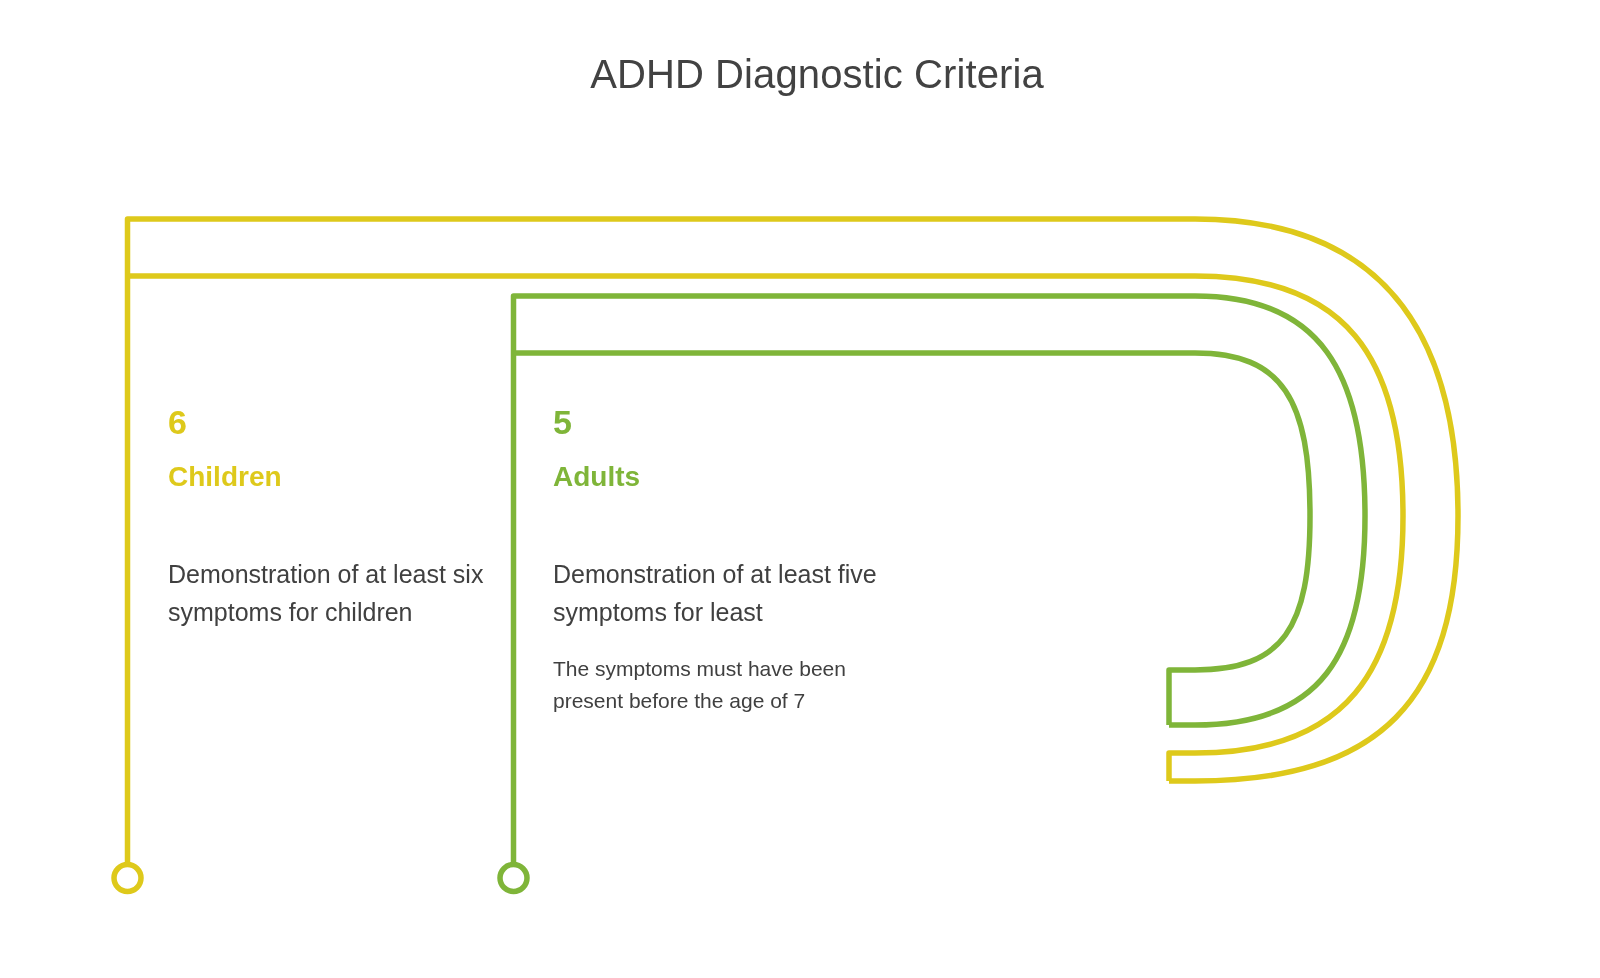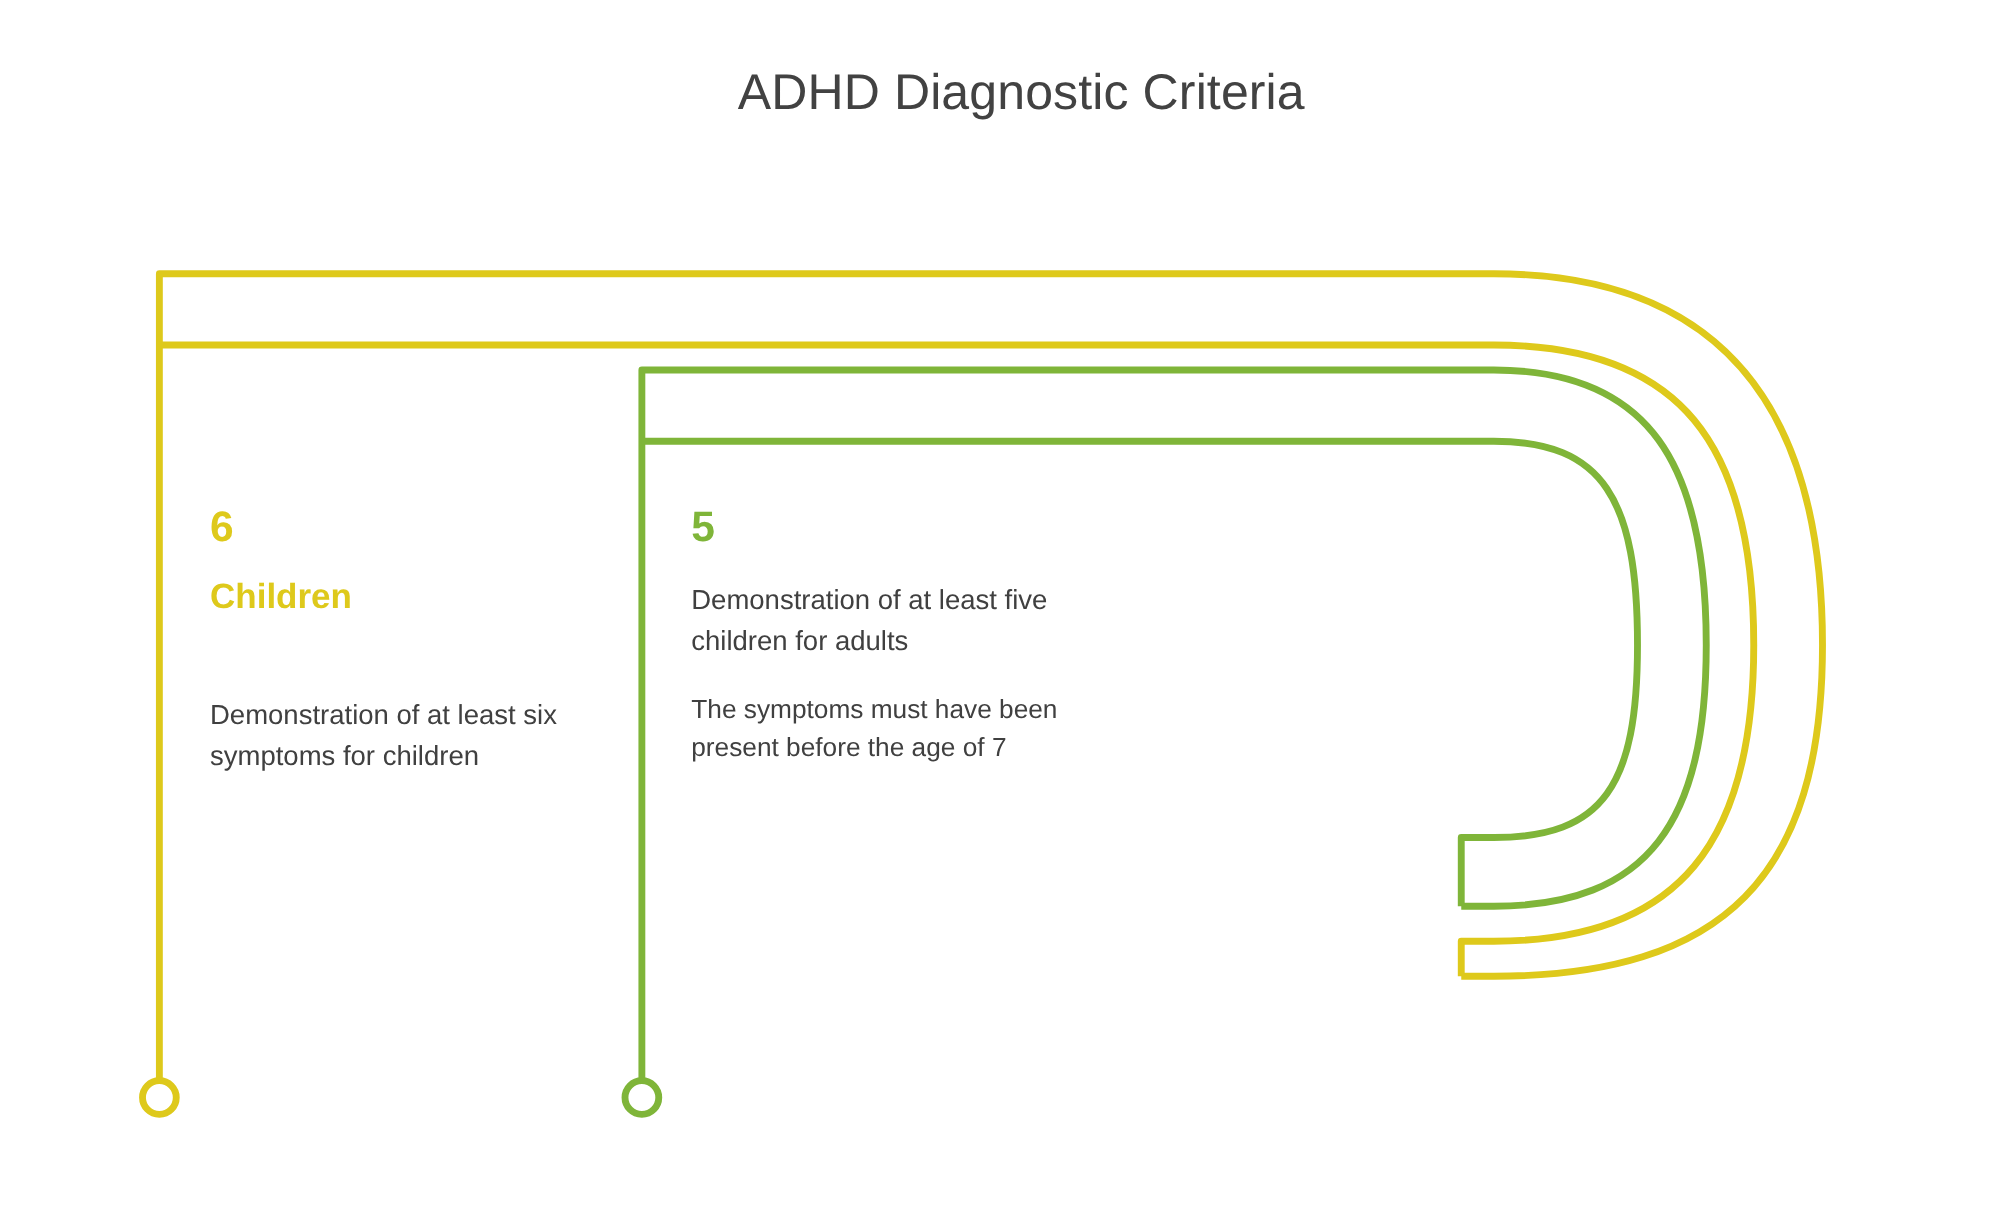--- a/index.html
+++ b/index.html
@@ -53,21 +53,21 @@
     height: 58px;
   }
   .col-heading {
     font-size: 28px;
     font-weight: 700;
     line-height: 1;
     margin: 0;
     height: 92px;
   }
   .col-body {
-    font-size: 22px;
+    font-size: 25px;
     font-weight: 400;
     line-height: 1.52;
     color: #404040;
     margin: 0;
     width: 320px;
   }
   .col-note {
     font-size: 21px;
     font-weight: 400;
     line-height: 1.5;
@@ -121,17 +121,18 @@
   <div class="chart-title">ADHD Diagnostic Criteria</div>
 
   <div class="column" id="column-children">
     <div class="col-number c-yellow">6</div>
     <div class="col-heading c-yellow">Children</div>
     <div class="col-body">Demonstration of at least six symptoms for children</div>
   </div>
 
   <div class="column" id="column-adults">
     <div class="col-number c-green">5</div>
-    <div class="col-body">Demonstration of at least five children for adults</div>
+    <div class="col-heading c-green">Adults</div>
+    <div class="col-body">Demonstration of at least five symptoms for least</div>
     <div class="col-note">The symptoms must have been present before the age of 7</div>
   </div>
 
 </div>
 
 </body></html>

